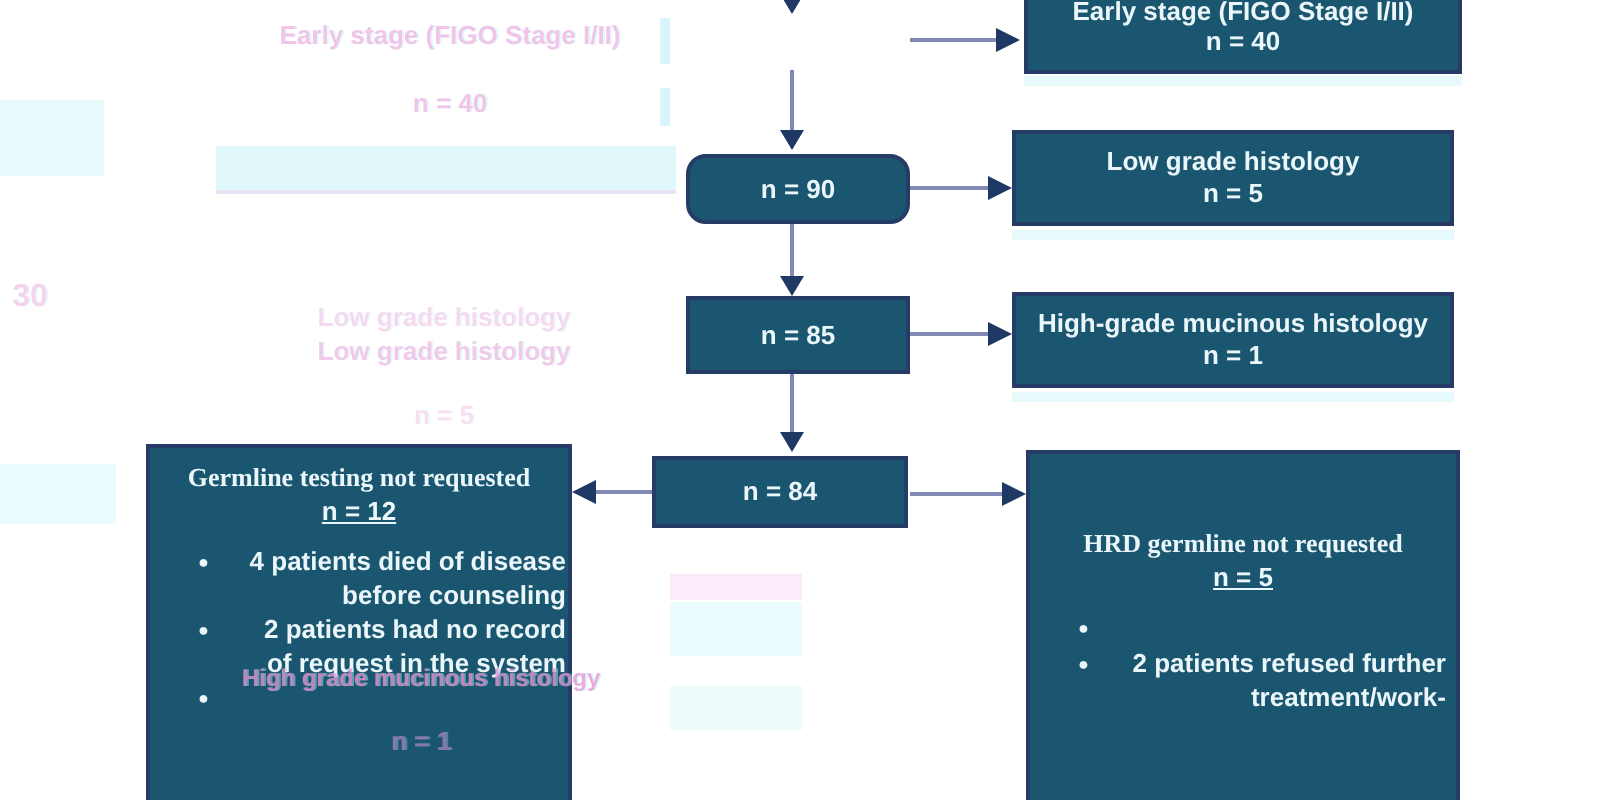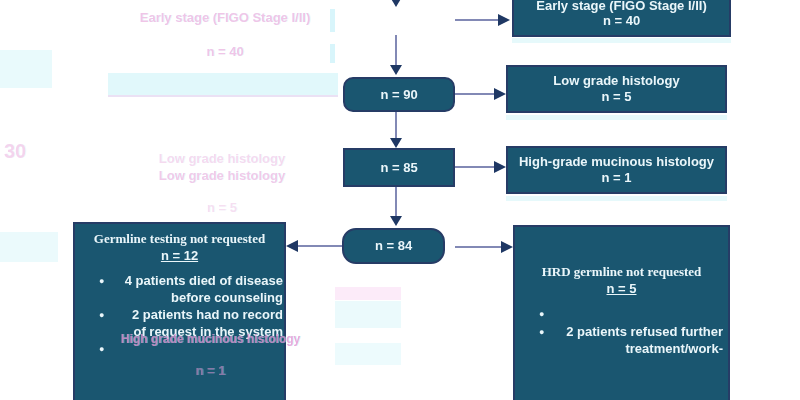--- a/index.html
+++ b/index.html
@@ -19,21 +19,21 @@
   .bigbox .title { white-space:nowrap; line-height:17px;font-family:Liberation Serif, serif; }
   .bigbox .count { line-height:17px;text-decoration:underline; }
   .bullets { margin-top:8px; align-self:stretch; }
   .bullet { display:flex; text-align:left; margin-left:24px; }
   .bullet .dot { flex:none; width:22px; font-size:9px; line-height:17px; padding-top:1px; }
   .bullet .btext { width:162px; line-height:17px;text-align:right; }
   
   #box-n130 { left:343px; top:6px;   width:110px; height:29px; }
   #box-n90  { left:343px; top:77px;  width:112px; height:35px;border-radius:10px; }
   #box-n85  { left:343px; top:148px; width:112px; height:39px; }
-  #box-n84  { left:342px; top:228px; width:103px; height:36px;border-radius:14px; }
+  #box-n84  { left:326px; top:228px; width:128px; height:36px; }
   #box-early     { left:512px; top:-12px; width:219px; height:49px; line-height:15px;}
   #box-lowgrade  { left:506px; top:65px;  width:221px; height:48px; }
   #box-highgrade { left:506px; top:146px; width:221px; height:48px; }
   #box-germline  { left:73px;  top:222px; width:213px; height:180px; padding-top:6px; }
   #box-hrd       { left:513px; top:225px; width:217px; height:177px; padding-top:36px; }
   
   .hline { position:absolute; height:2px; background:#8289B5; }
   .vline { position:absolute; width:2px;  background:#8289B5; }
   .head-right { position:absolute; width:0; height:0;
     border-top:6px solid transparent; border-bottom:6px solid transparent;
@@ -61,21 +61,21 @@
   <div class="ghost-rect" style="left:335px; top:301px; width:66px; height:27px; background:rgba(215,246,250,0.5);"></div>
   <div class="ghost-rect" style="left:335px; top:343px; width:66px; height:22px; background:rgba(215,246,250,0.45);"></div>
   <div class="ghost-rect" style="left:330px; top:9px; width:5px; height:23px; background:rgba(190,238,248,0.6);"></div>
   <div class="ghost-rect" style="left:330px; top:44px; width:5px; height:19px; background:rgba(190,238,248,0.6);"></div>
   <div class="ghost-rect" style="left:512px; top:38px; width:219px; height:5px; background:rgba(205,243,248,0.5);"></div>
   <div class="ghost-rect" style="left:506px; top:115px; width:221px; height:5px; background:rgba(205,243,248,0.5);"></div>
   <div class="ghost-rect" style="left:506px; top:196px; width:221px; height:5px; background:rgba(205,243,248,0.5);"></div>
 
   <div class="ghost-text" style="left:115px; top:10px; width:220px; opacity:0.55;">Early stage (FIGO Stage I/II)</div>
   <div class="ghost-text" style="left:115px; top:44px; width:220px; opacity:0.55;">n = 40</div>
-  <div class="ghost-text" style="left:0px; top:140px; width:30px; opacity:0.4; font-size:20px;">30</div>
+  <div class="ghost-text" style="left:0px; top:140px; width:30px; opacity:0.4; font-size:16px;">30</div>
   <div class="ghost-text" style="left:112px; top:151px; width:220px; opacity:0.35;">Low grade histology</div>
   <div class="ghost-text" style="left:112px; top:168px; width:220px; opacity:0.5;">Low grade histology</div>
   <div class="ghost-text" style="left:112px; top:200px; width:220px; opacity:0.3;">n = 5</div>
   <div class="ghost-text" style="left:103px; top:332px; width:215px; opacity:0.8; font-size:12px; z-index:5;">High grade mucinous histology</div>
   <div class="ghost-text" style="left:103px; top:363px; width:215px; opacity:0.55; z-index:5;">n = 1</div>
 
   <div class="vline" style="left:395px; top:0; height:2px;"></div>
   <div class="head-down" style="left:390px; top:-3px;"></div>
 
   <div class="hline" style="left:455px; top:19px; width:43px;"></div>

